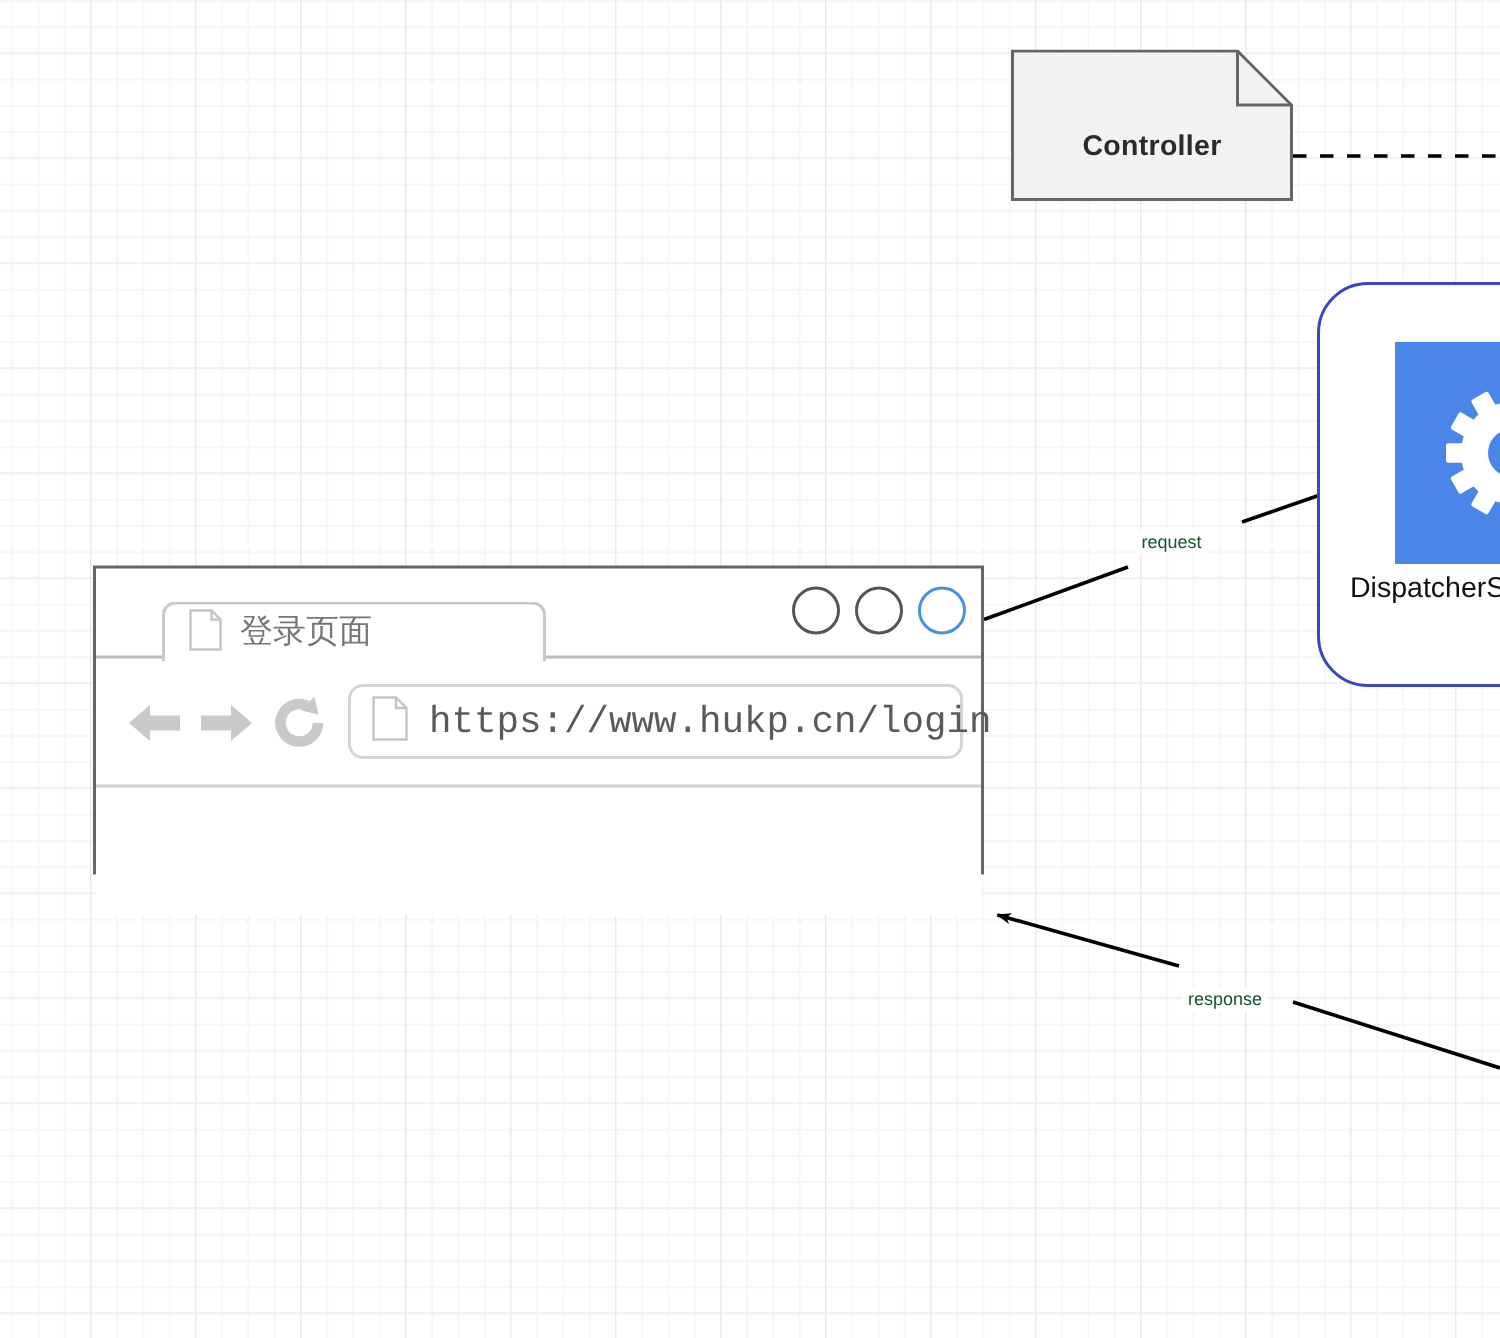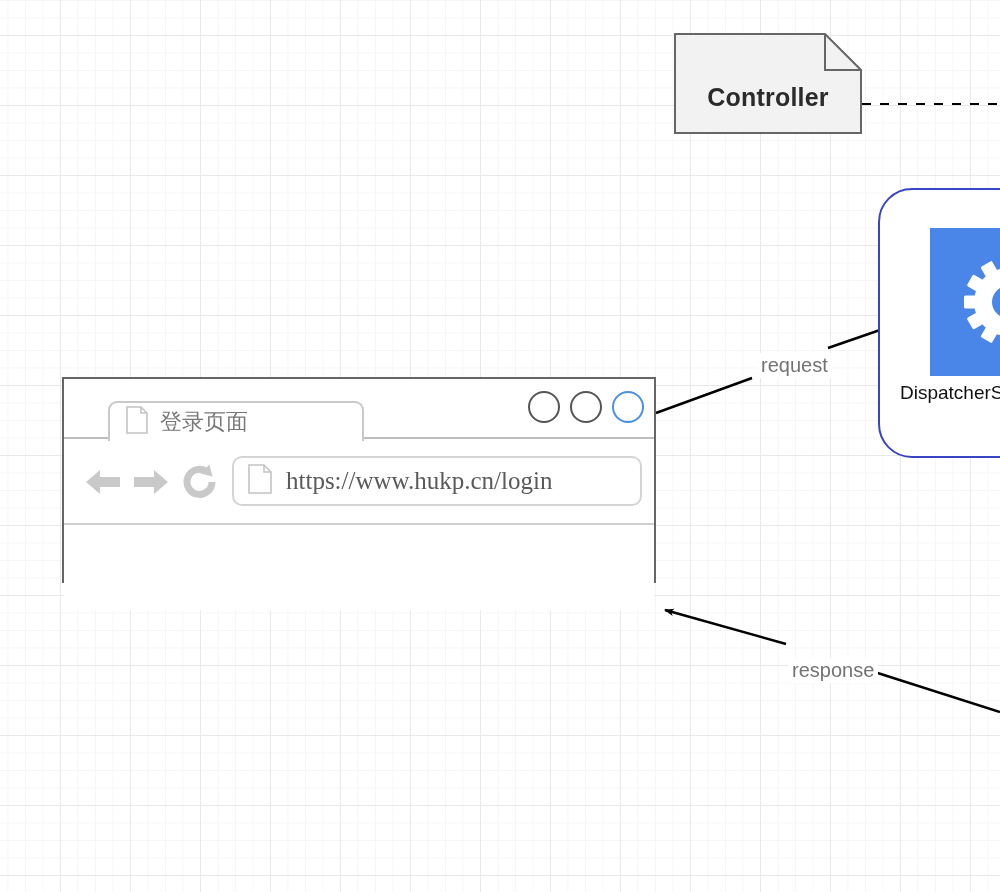--- a/index.html
+++ b/index.html
@@ -54,21 +54,21 @@
   }
   #controller-note .note-label {
     position: absolute;
     left: 0;
     top: 0;
     width: 188px;
     height: 101px;
     display: flex;
     align-items: center;
     justify-content: center;
-    font-size: 25px;
+    font-size: 19px;
     font-weight: bold;
     color: #2b2b2b;
     letter-spacing: 0.2px;
     padding-top: 28px;
     box-sizing: border-box;
   }
 
   
   #dispatcher-card {
     position: absolute;
@@ -178,33 +178,33 @@
     border-radius: 10px;
     background: #ffffff;
     display: flex;
     align-items: center;
     box-sizing: border-box;
   }
   #url-page-icon { margin-left: 14px; margin-right: 14px; display: block; }
   #url-text {
     font-size: 25px;
     color: #5a5a5a;
-    font-family: Liberation Serif, serif;
+    font-family: Liberation Mono, monospace;
     white-space: nowrap;
   }
   #browser-content {
     height: 85px;
     background: #ffffff;
   }
 
   
   .edge-label {
     position: absolute;
-    font-size: 20px;
-    color: #737373;
+    font-size: 12px;
+    color: #14532d;
     background: #ffffff;
     padding: 1px 4px;
     white-space: nowrap;
     font-family: "Liberation Sans", sans-serif;
   }
   #label-request { left: 757px; top: 353px; }
   #label-response { left: 788px; top: 646px; margin-top: 12px; }
 </style>
 </head>
 <body>

